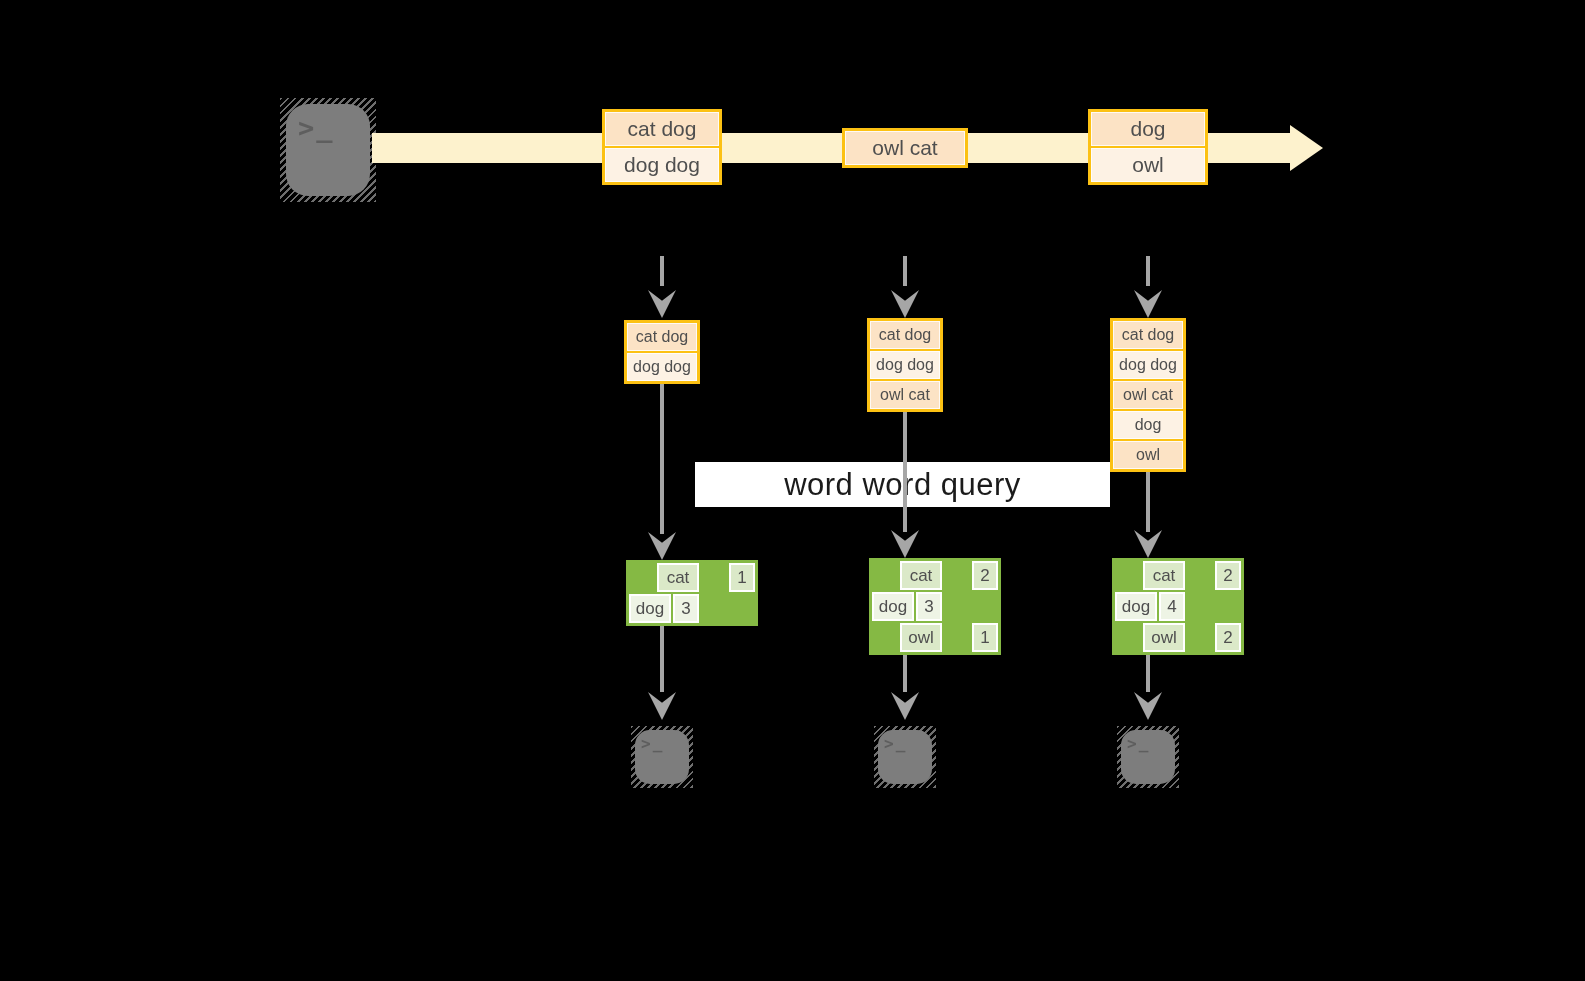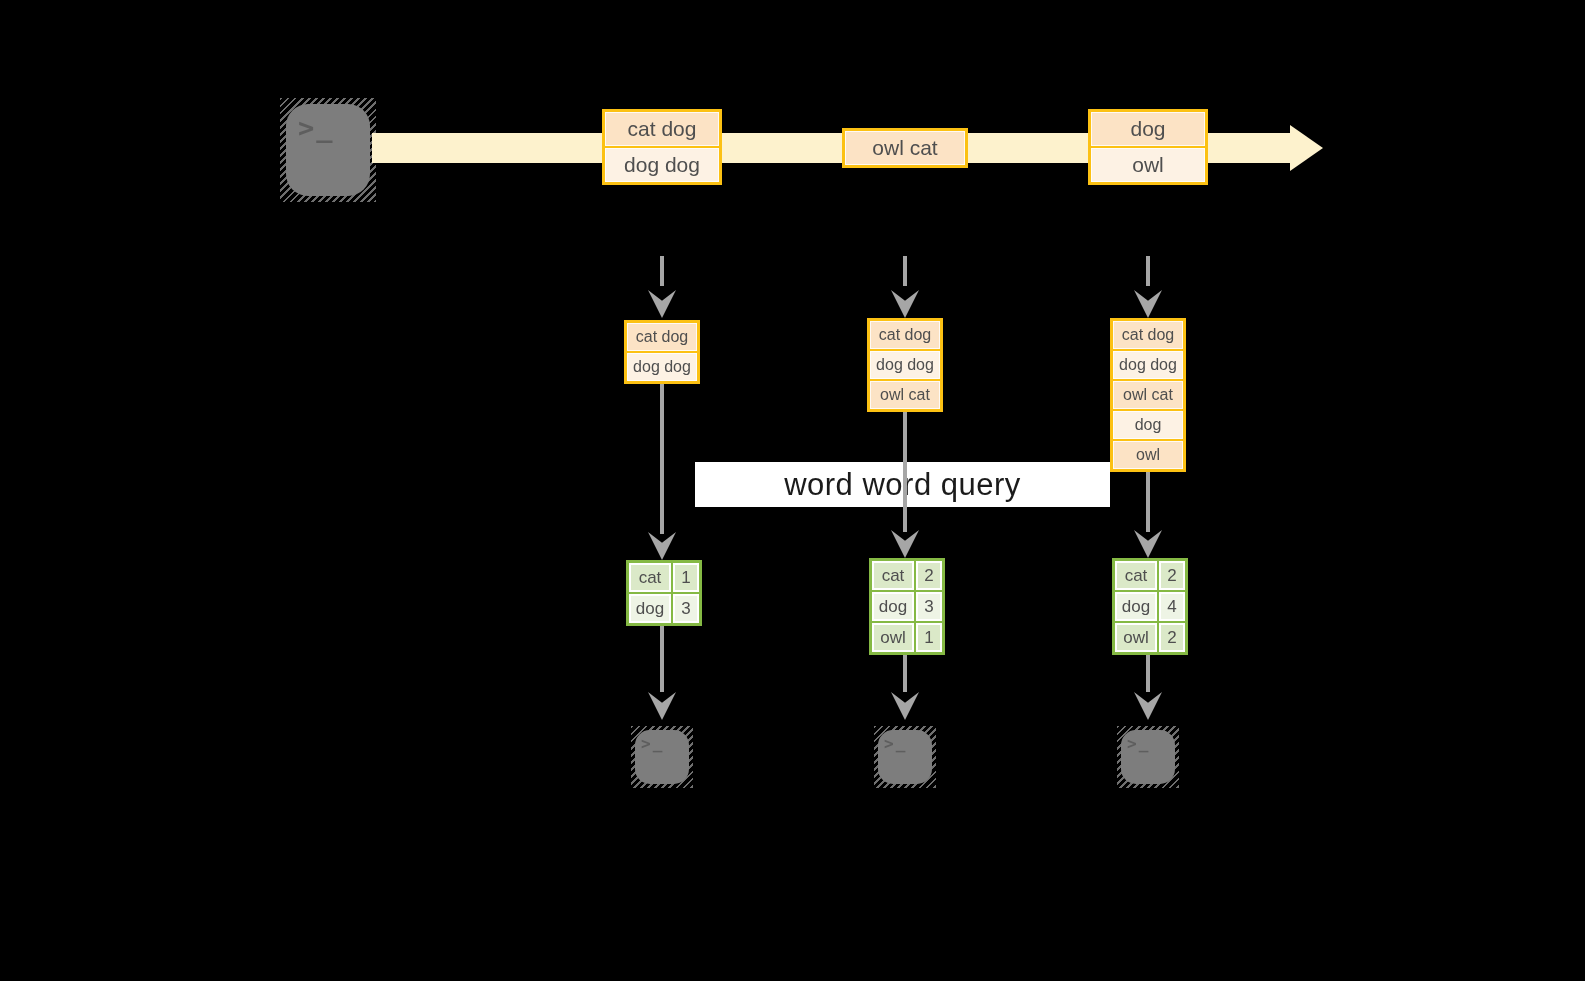--- a/index.html
+++ b/index.html
@@ -74,21 +74,21 @@
     display:flex;flex-direction:column;gap:2px;box-sizing:content-box;z-index:3;
   }
   .grow{display:flex;gap:2px;}
   .gcell{
     border:2px solid #ffffff;box-sizing:border-box;height:29px;
     display:flex;align-items:center;justify-content:center;
     color:var(--ink);font-size:17px;
   }
   .gcell.word{width:42px;}
   .gcell.count{width:26px;}
-  .gA{background:var(--gcellA);}
+  .gA{background:var(--gcellA);margin-left:28px;}
   .gB{background:var(--gcellB);}
 </style>
 </head>
 <body>
 
 <div class="canvas">
 
   <div class="term big" style="left:280px;top:98px;width:96px;height:104px;">
     <div class="hatch"></div>
     <div class="body"></div>

